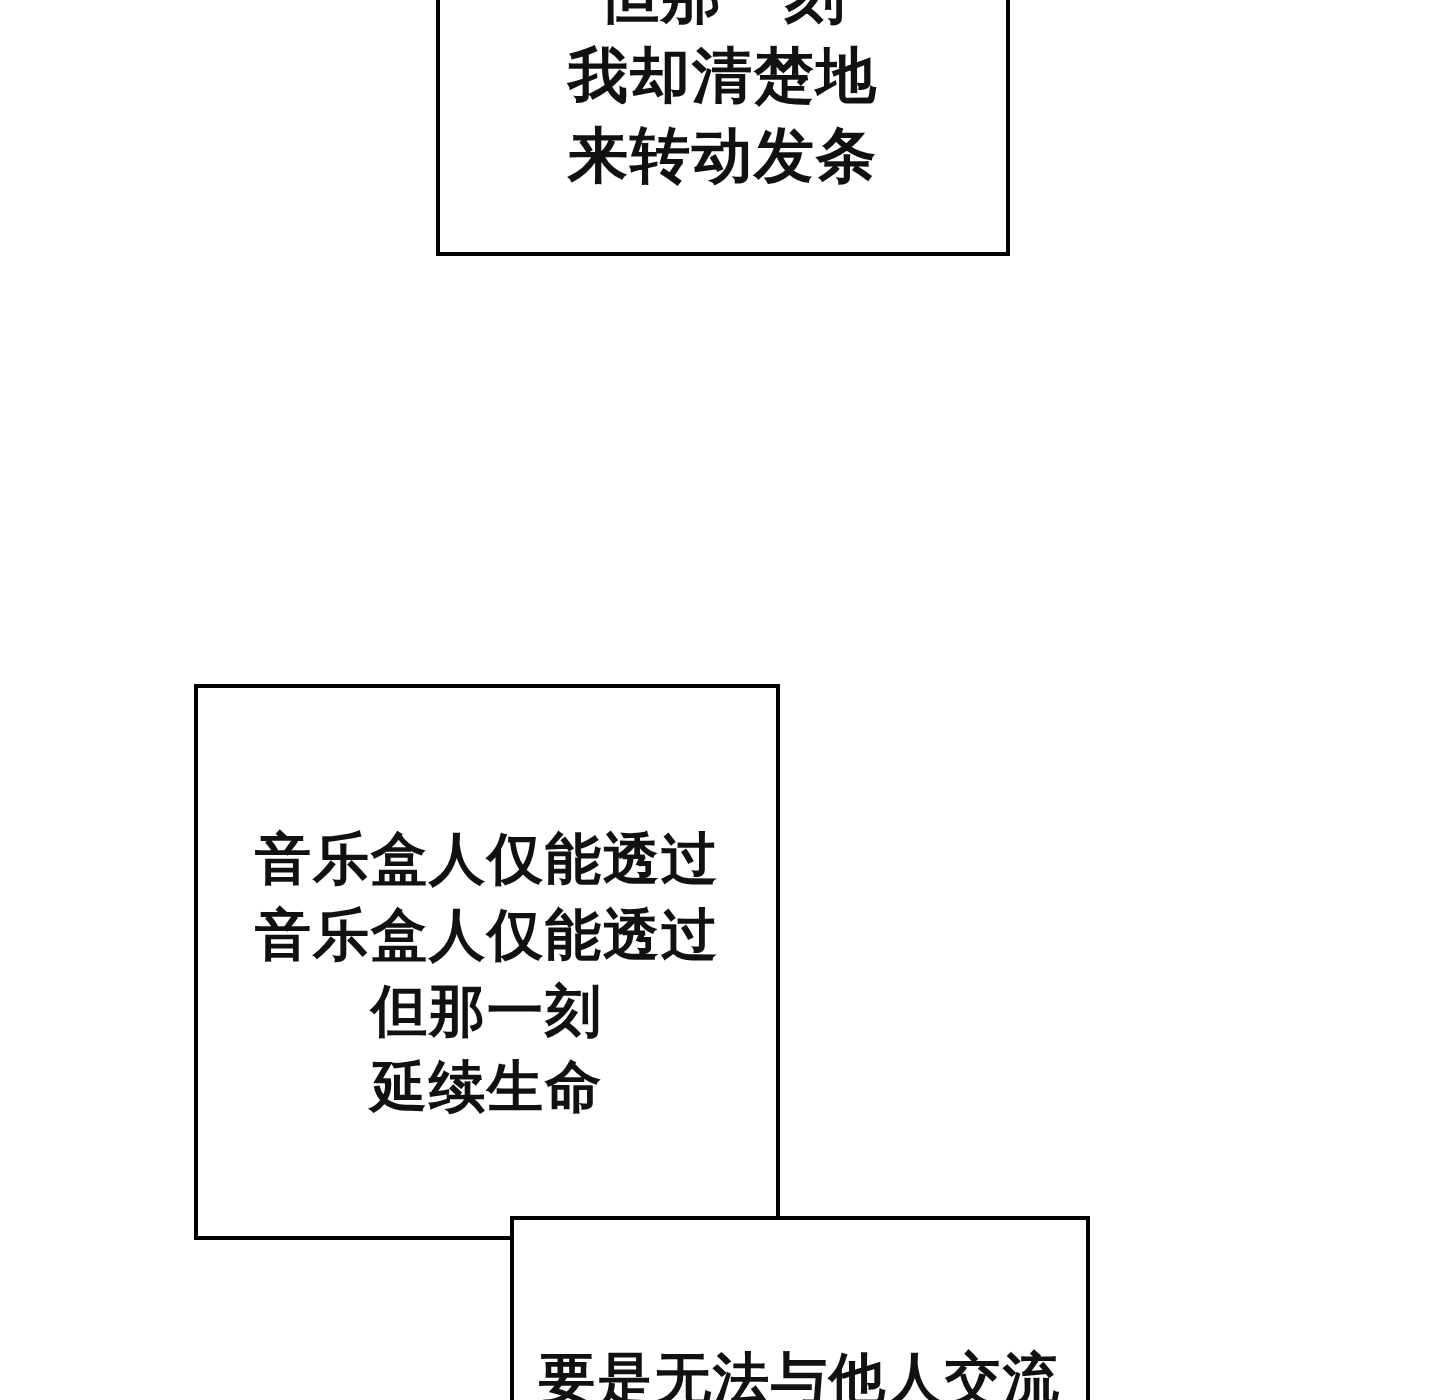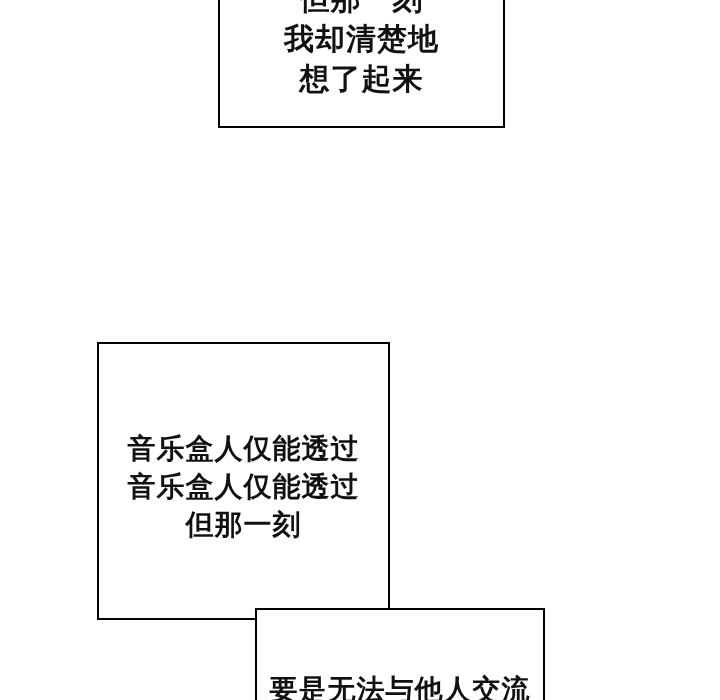--- a/index.html
+++ b/index.html
@@ -56,24 +56,25 @@
     font-size: 28px;
     line-height: 38px;
   }
 </style>
 </head>
 <body>
 
 <div class="bubble" id="bubble-top">
   <div class="line">但那一刻</div>
   <div class="line">我却清楚地</div>
-  <div class="line">想了起来</div>
+  <div class="line">来转动发条</div>
 </div>
 
 <div class="bubble" id="bubble-middle">
   <div class="line">音乐盒人仅能透过</div>
   <div class="line">音乐盒人仅能透过</div>
   <div class="line">但那一刻</div>
+  <div class="line">延续生命</div>
 </div>
 
 <div class="bubble" id="bubble-bottom">
   <div class="line">要是无法与他人交流</div>
 </div>
 
 </body></html>

